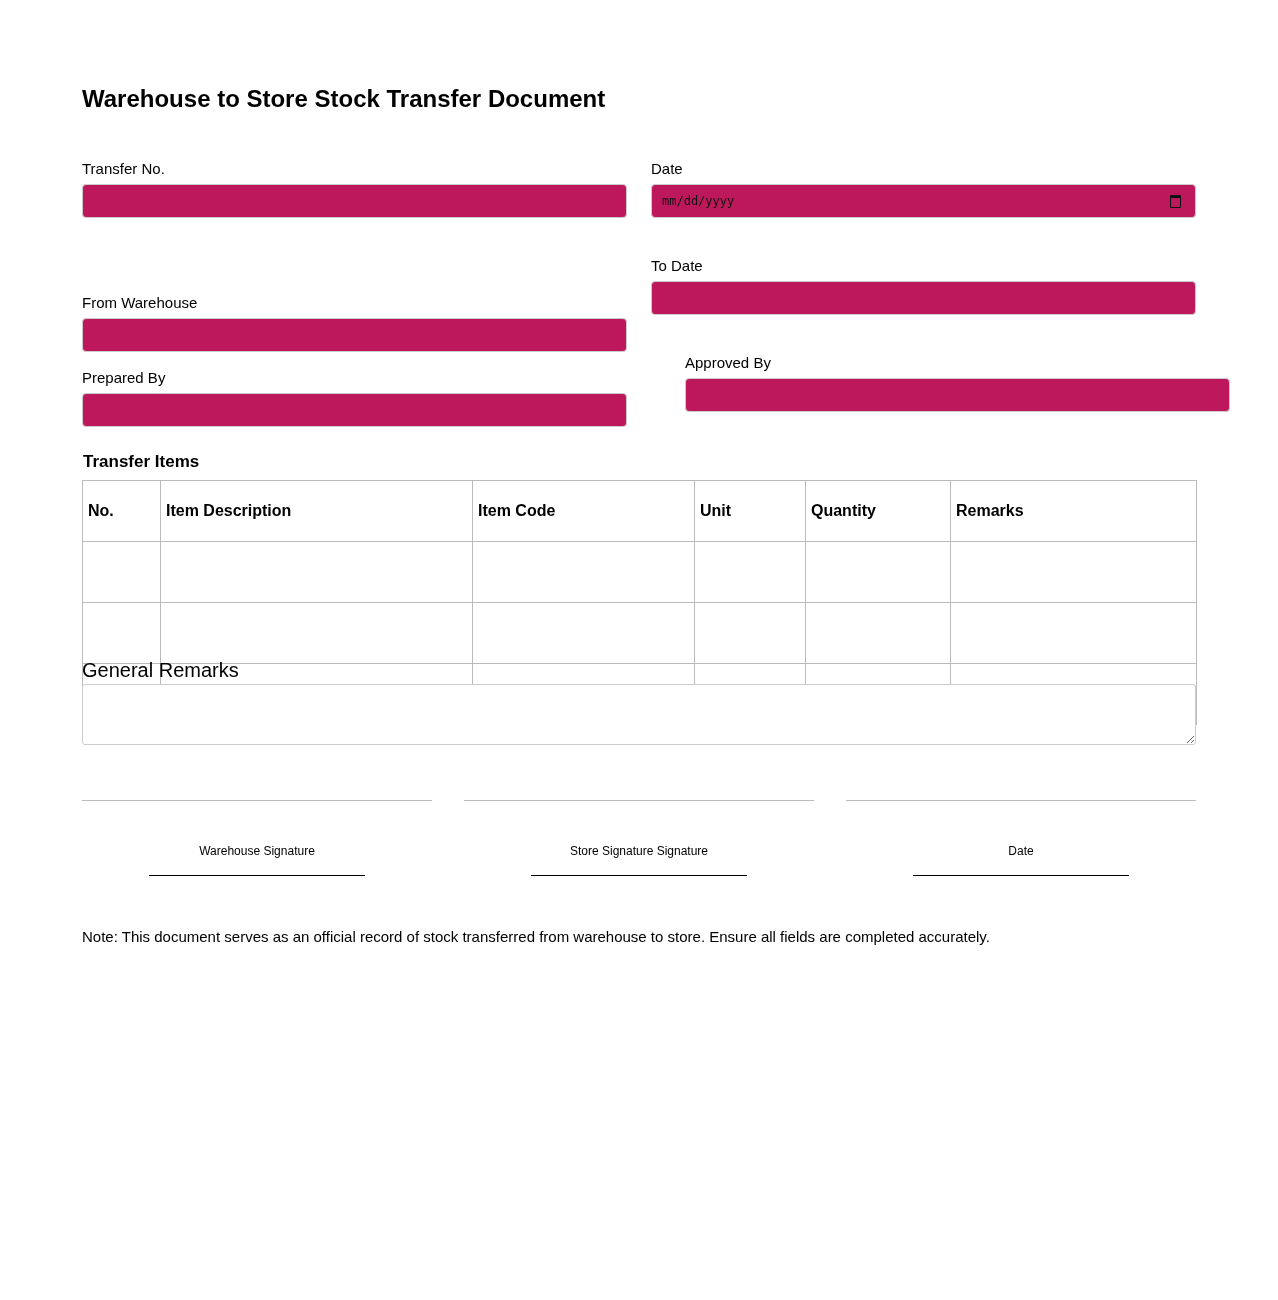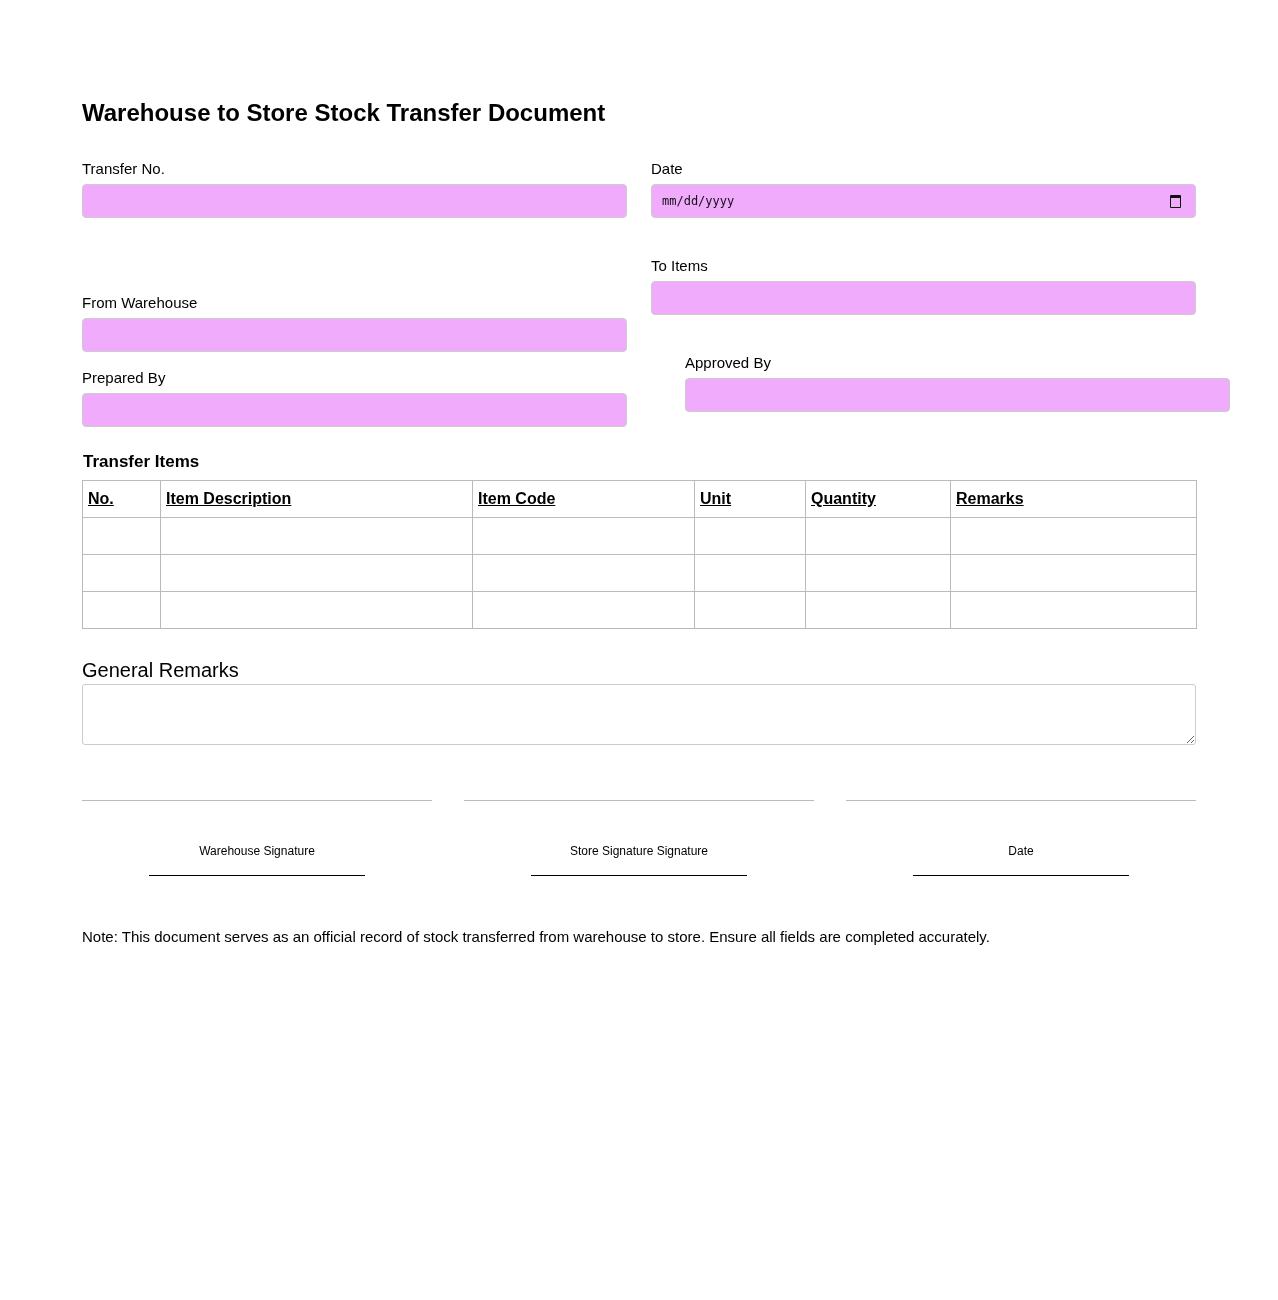--- a/index.html
+++ b/index.html
@@ -5,48 +5,48 @@
   html, body { margin: 0; padding: 0; background: #ffffff; }
   body {
     font-family: "Liberation Sans", sans-serif;
     color: #000;
     width: 1278px;
     height: 1300px;
     position: relative;
   }
   .page { position: absolute; left: 82px; top: 0; width: 1114px; }
   h1 {
-    position: absolute; top: 98px; left: 0; margin: 0;
+    position: absolute; top: 84px; left: 0; margin: 0;
     font-size: 24px; font-weight: bold; line-height: 30px;
   }
   .field { position: absolute; width: 545px; }
   .field label { display: block; font-size: 15px; line-height: 18px; height: 18px; }
   .field .input {
     position: absolute; top: 24px; left: 0;
     width: 545px; height: 34px; box-sizing: border-box;
-    border: 1px solid #ccc; border-radius: 4px; background: #f0abfc;
+    border: 1px solid #ccc; border-radius: 4px; background: #be185d;
     font-family: "Liberation Sans", sans-serif; font-size: 14px;
     padding: 0 10px; outline: none;
   }
   .date-input {
     display: flex; align-items: center; justify-content: space-between;
   }
   .date-input .ph { font-family: "DejaVu Sans Mono", monospace; font-size: 12px; color: #111; }
   .cal-icon {
     width: 9px; height: 9px; border: 1.5px solid #111; border-top-width: 3px;
     border-radius: 1px; margin-right: 4px;
   }
   .section-title {
     position: absolute; top: 452px; left: 1px; font-size: 17px; font-weight: bold; line-height: 20px;
   }
   table {
     position: absolute; top: 480px; left: 0; width: 1114px;
     border-collapse: collapse; table-layout: fixed;
   }
-  th, td { border: 1px solid #bbb; height: 36px; padding: 0 5px; text-align: left; text-decoration: underline; }
+  th, td { border: 1px solid #bbb; height: 36px; padding: 12px 5px; text-align: left; }
   th { font-size: 16px; font-weight: bold; }
   .gr-label { position: absolute; top: 661px; left: 0; font-size: 20px; line-height: 18px; }
   textarea {
     position: absolute; top: 684px; left: 0; width: 1114px; height: 61px;
     box-sizing: border-box; border: 1px solid #ccc; border-radius: 3px; resize: vertical;
     font-family: "Liberation Sans", sans-serif;
   }
   .sig { position: absolute; top: 800px; width: 350px; }
   .sig .topline { border-top: 1px solid #bbb; height: 0; }
   .sig .label {
@@ -74,21 +74,21 @@
       <span class="ph">mm/dd/yyyy</span>
       <span class="cal-icon"></span>
     </div>
   </div>
 
   <div class="field" style="top:257px; left:0;margin-top:37px;">
     <label>From Warehouse</label>
     <input class="input" type="text" value="" style="">
   </div>
   <div class="field" style="top:257px; left:569px;">
-    <label>To Items</label>
+    <label>To Date</label>
     <input class="input" type="text" value="" style="">
   </div>
 
   <div class="field" style="top:369px; left:0;">
     <label>Prepared By</label>
     <input class="input" type="text" value="" style="">
   </div>
   <div class="field" style="top:354px; left:603px;">
     <label>Approved By</label>
     <input class="input" type="text" value="" style="">

